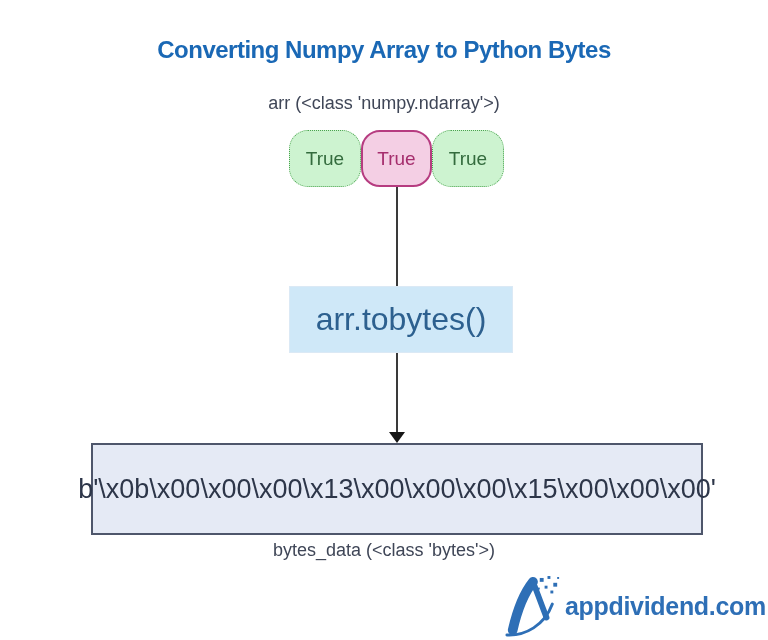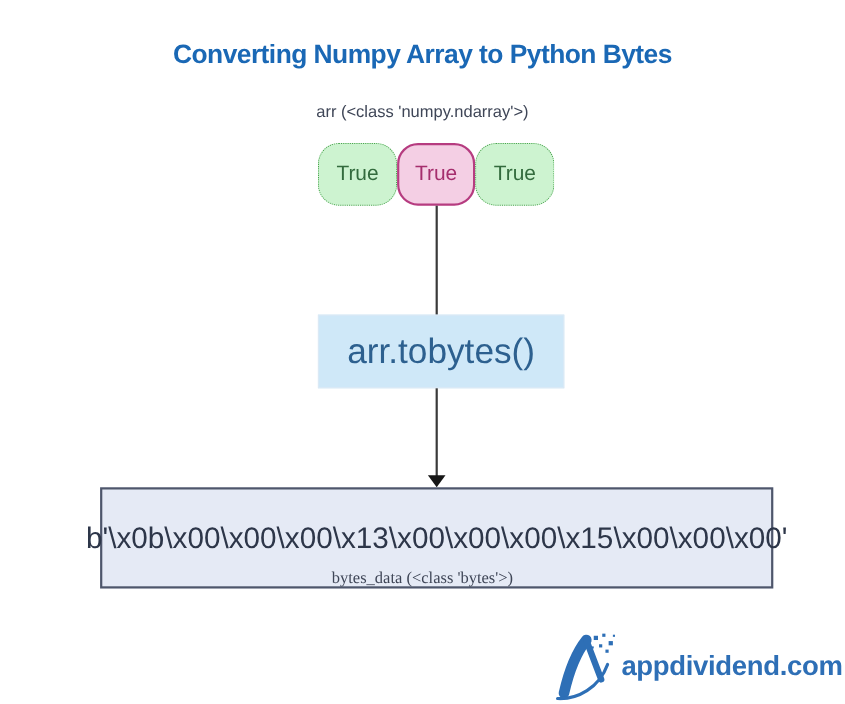--- a/index.html
+++ b/index.html
@@ -15,24 +15,24 @@
     width:768px;height:640px;background:#ffffff;position:relative;overflow:hidden;
     font-family:"Liberation Sans","DejaVu Sans",sans-serif;
   }
   .page-title{
     position:absolute;top:36px;left:0;width:768px;margin:0;
     text-align:center;font-size:24px;font-weight:800;letter-spacing:-0.5px;
     color:var(--title);
   }
   .type-label{
     position:absolute;left:0;width:768px;text-align:center;
-    font-size:15px;color:var(--label-text);
+    font-size:18px;color:var(--label-text);
   }
   .arr-label{top:93px;}
-  .bytes-label{top:518px;font-family:Liberation Serif, serif;}
+  .bytes-label{top:540px;}
   .array{
     position:absolute;left:289px;top:130px;display:flex;
   }
   .cell{
     box-sizing:border-box;width:72px;height:57px;
     display:flex;align-items:center;justify-content:center;
     font-size:19px;
     border-radius:19px;
   }
   .cell-true{

